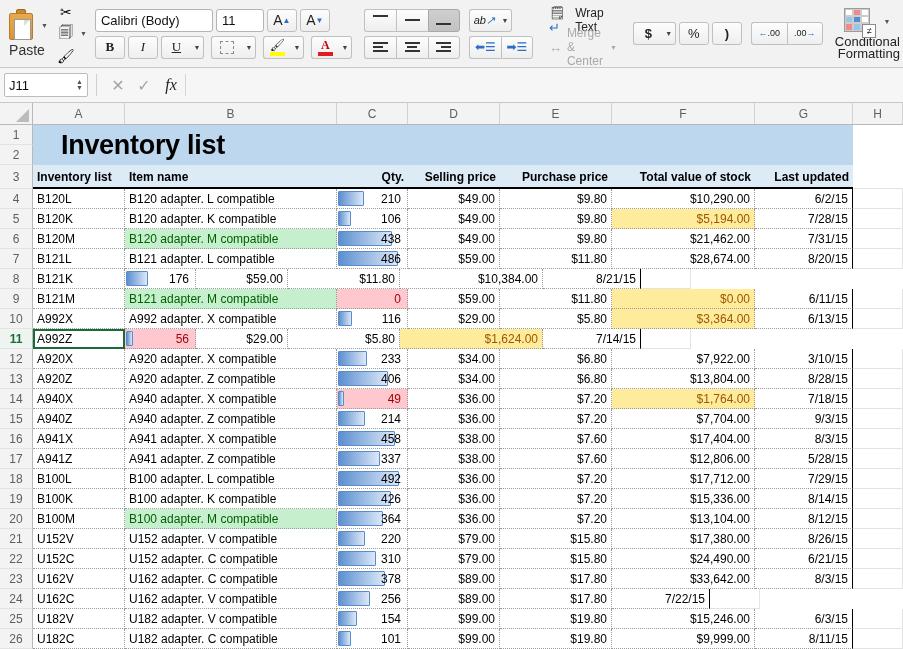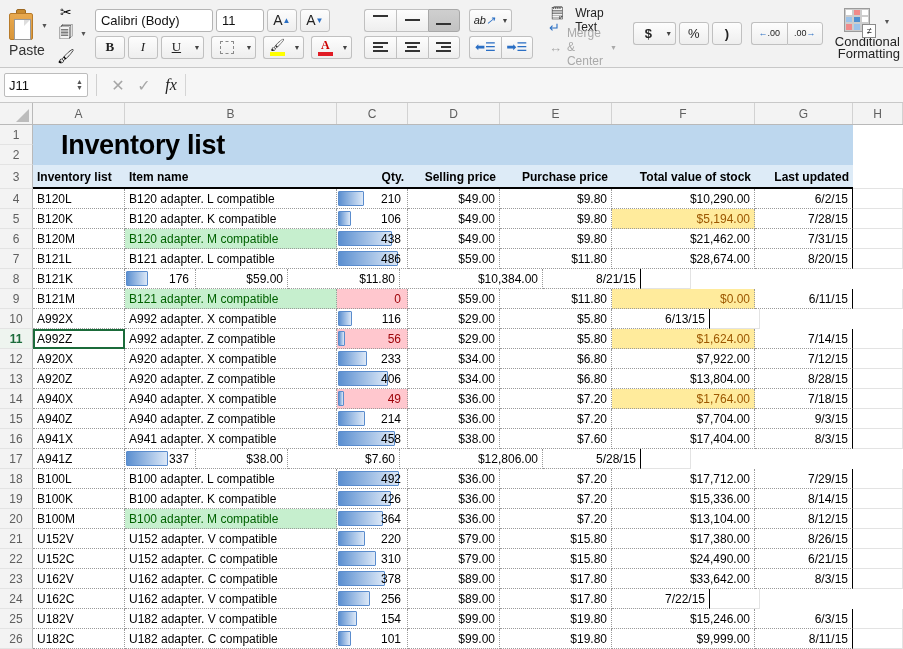--- a/index.html
+++ b/index.html
@@ -619,47 +619,47 @@
           </div>
           <div class="trow">
             <div class="cell wA">A992X</div>
             <div class="cell wB">A992 adapter. X compatible</div>
             <div class="cell wC r qty ">
               <div class="bar" style="width: 14.384px;"></div>
               <span class="num">116</span>
             </div>
             <div class="cell wD r">$29.00</div>
             <div class="cell wE r">$5.80</div>
+            <div class="cell wF r bg-yellow">$3,364.00</div>
             <div class="cell wG r tablerightedge">6/13/15</div>
             <div class="cell wH plain"></div>
           </div>
           <div class="trow">
             <div class="cell wA selcell">A992Z</div>
-            <div class="cell wB">A992 adapter. Z compatible</div>
             <div class="cell wC r qty bg-red">
               <div class="bar" style="width: 6.944px;"></div>
               <span class="num">56</span>
             </div>
             <div class="cell wD r">$29.00</div>
             <div class="cell wE r">$5.80</div>
             <div class="cell wF r bg-yellow">$1,624.00</div>
             <div class="cell wG r tablerightedge">7/14/15</div>
             <div class="cell wH plain"></div>
           </div>
           <div class="trow">
             <div class="cell wA">A920X</div>
             <div class="cell wB">A920 adapter. X compatible</div>
             <div class="cell wC r qty ">
               <div class="bar" style="width: 28.892px;"></div>
               <span class="num">233</span>
             </div>
             <div class="cell wD r">$34.00</div>
             <div class="cell wE r">$6.80</div>
             <div class="cell wF r">$7,922.00</div>
-            <div class="cell wG r tablerightedge">7/12/15</div>
+            <div class="cell wG r tablerightedge">3/10/15</div>
             <div class="cell wH plain"></div>
           </div>
           <div class="trow">
             <div class="cell wA">A920Z</div>
             <div class="cell wB">A920 adapter. Z compatible</div>
             <div class="cell wC r qty ">
               <div class="bar" style="width: 50.344px;"></div>
               <span class="num">406</span>
             </div>
             <div class="cell wD r">$34.00</div>
@@ -702,20 +702,21 @@
               <span class="num">458</span>
             </div>
             <div class="cell wD r">$38.00</div>
             <div class="cell wE r">$7.60</div>
             <div class="cell wF r">$17,404.00</div>
             <div class="cell wG r tablerightedge">8/3/15</div>
             <div class="cell wH plain"></div>
           </div>
           <div class="trow">
             <div class="cell wA">A941Z</div>
+            <div class="cell wB">A941 adapter. Z compatible</div>
             <div class="cell wC r qty ">
               <div class="bar" style="width: 41.788px;"></div>
               <span class="num">337</span>
             </div>
             <div class="cell wD r">$38.00</div>
             <div class="cell wE r">$7.60</div>
             <div class="cell wF r">$12,806.00</div>
             <div class="cell wG r tablerightedge">5/28/15</div>
             <div class="cell wH plain"></div>
           </div>

